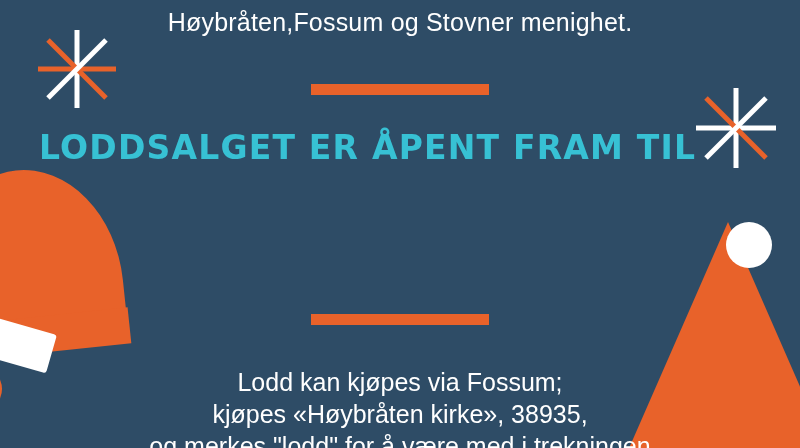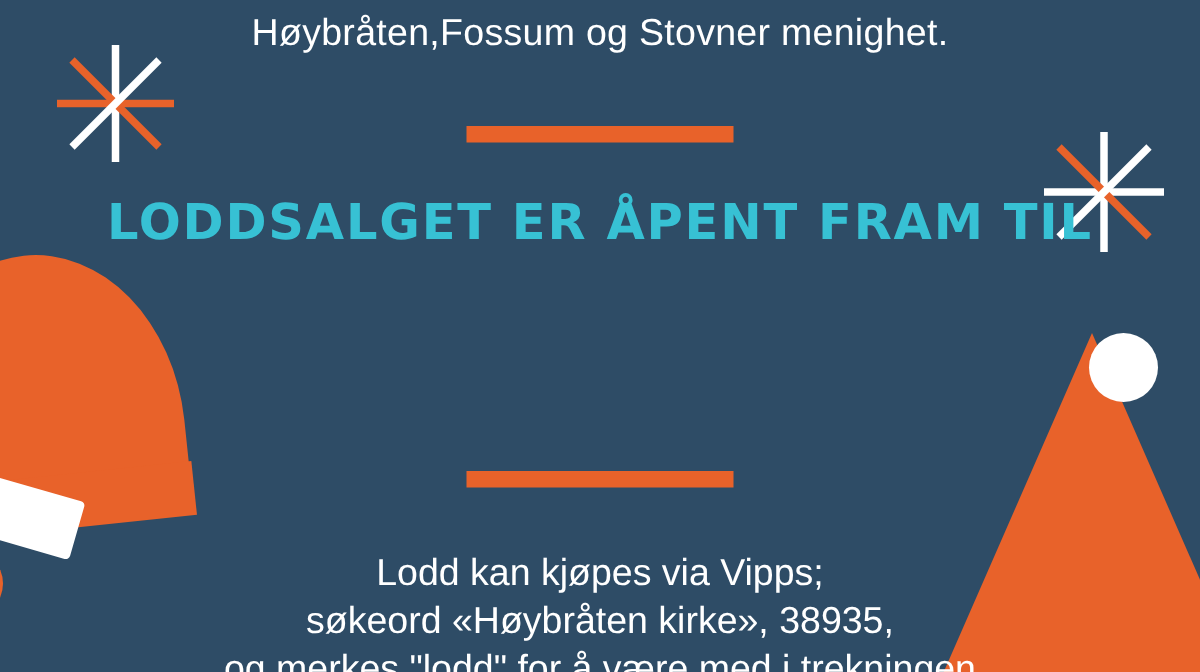--- a/index.html
+++ b/index.html
@@ -129,21 +129,22 @@
     font-size: 25px;
     line-height: 32px;
     letter-spacing: .2px;
   }
 
   .main-block {
     position: absolute;
     top: 120px;
     left: 0;
     width: 100%;
-    text-align: center;
+    text-align: left;
+    padding-left: 39px;
   }
   .main-line {
     color: #37c1d4;
     font-weight: bold;
     font-size: 33px;
     line-height: 56px;
     letter-spacing: 1.2px;
     text-transform: uppercase;
     font-family: "DejaVu Sans", sans-serif;
   }
@@ -195,18 +196,18 @@
 
   <div class="headline-small">
     <div>Høybråten,Fossum og Stovner menighet.</div>
   </div>
 
   <div class="main-block">
     <div class="main-line">Loddsalget er åpent fram til</div>
   </div>
 
   <div class="footer-block">
-    <div class="footer-line">Lodd kan kjøpes via Vipps;</div>
-    <div class="footer-line">søkeord «Høybråten kirke», 38935,</div>
+    <div class="footer-line">Lodd kan kjøpes via Fossum;</div>
+    <div class="footer-line">kjøpes «Høybråten kirke», 38935,</div>
     <div class="footer-line">og merkes "lodd" for å være med i trekningen</div>
   </div>
 
 </div>
 
 </body></html>

